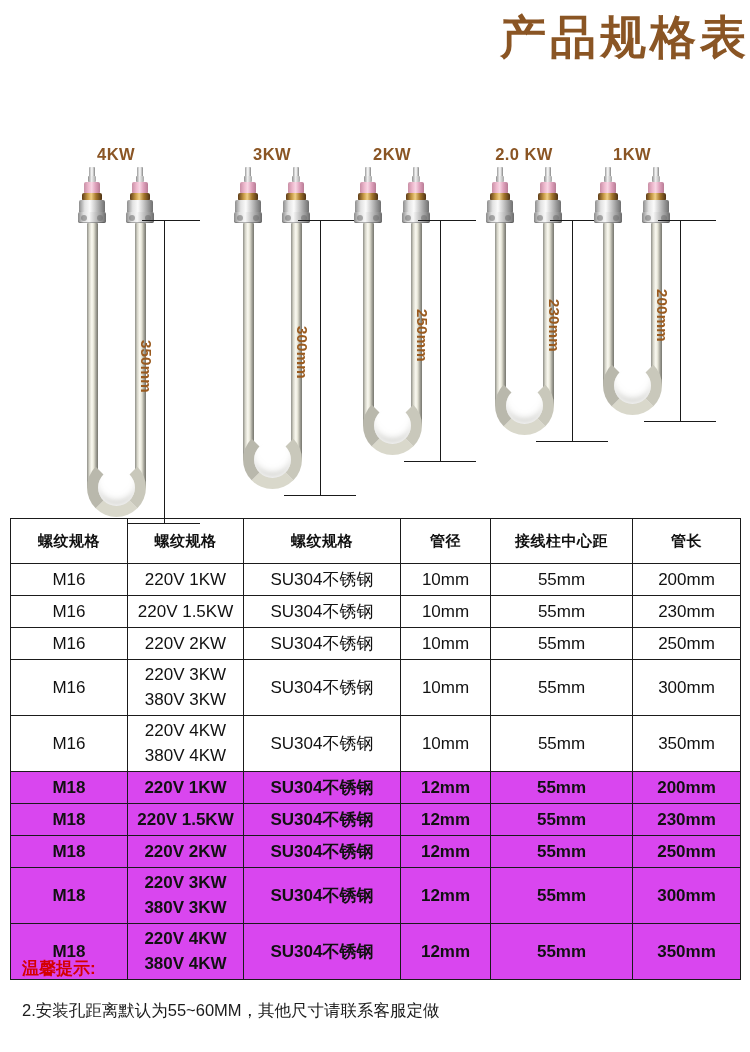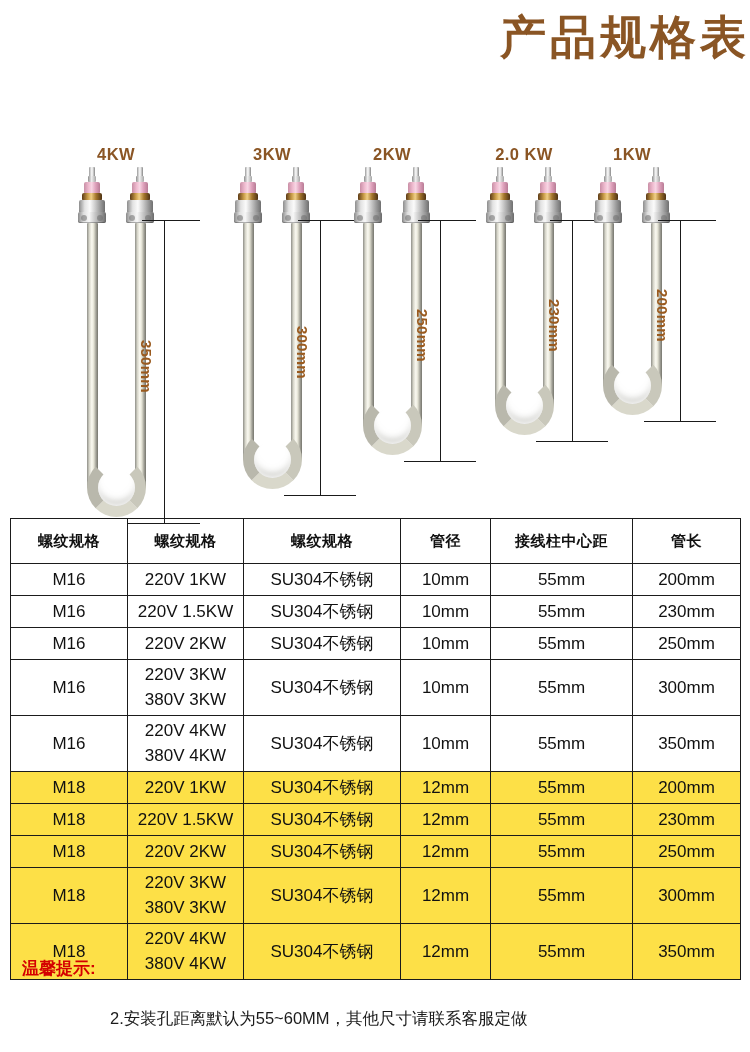--- a/index.html
+++ b/index.html
@@ -134,37 +134,37 @@
     text-align:center;vertical-align:middle;
     padding:0;
     font-weight:400;
   }
   table.spec thead th{
     height:44px;font-size:15px;font-weight:700;
     letter-spacing:.5px;
   }
   tr.r-single td{height:31px;}
   tr.r-double td{height:55px;}
-  tr.hl td{background:#fde047;}
+  tr.hl td{background:#d946ef;font-weight:bold;}
   .v2{display:block;line-height:1.42;}
   col.c1{width:117px;}
   col.c2{width:116px;}
   col.c3{width:157px;}
   col.c4{width:90px;}
   col.c5{width:142px;}
   col.c6{width:108px;}
 
   
   .notes{position:absolute;left:22px;top:957px;width:710px;}
   .note-line{display:flex;align-items:baseline;font-size:16.5px;color:#1b1b1b;}
   .note-tag{
     color:#d40000;font-weight:700;font-size:17px;margin-right:6px;white-space:nowrap;
   }
-  .note-1{margin-bottom:28px;}
-  .note-2{margin-left:88px;}
+  .note-1{margin-bottom:20px;}
+  .note-2{}
 </style>
 </head>
 <body>
 
 <div class="page">
 
   <div class="title-zone">
     <div class="title-cn">产品规格表</div>
   </div>
 

